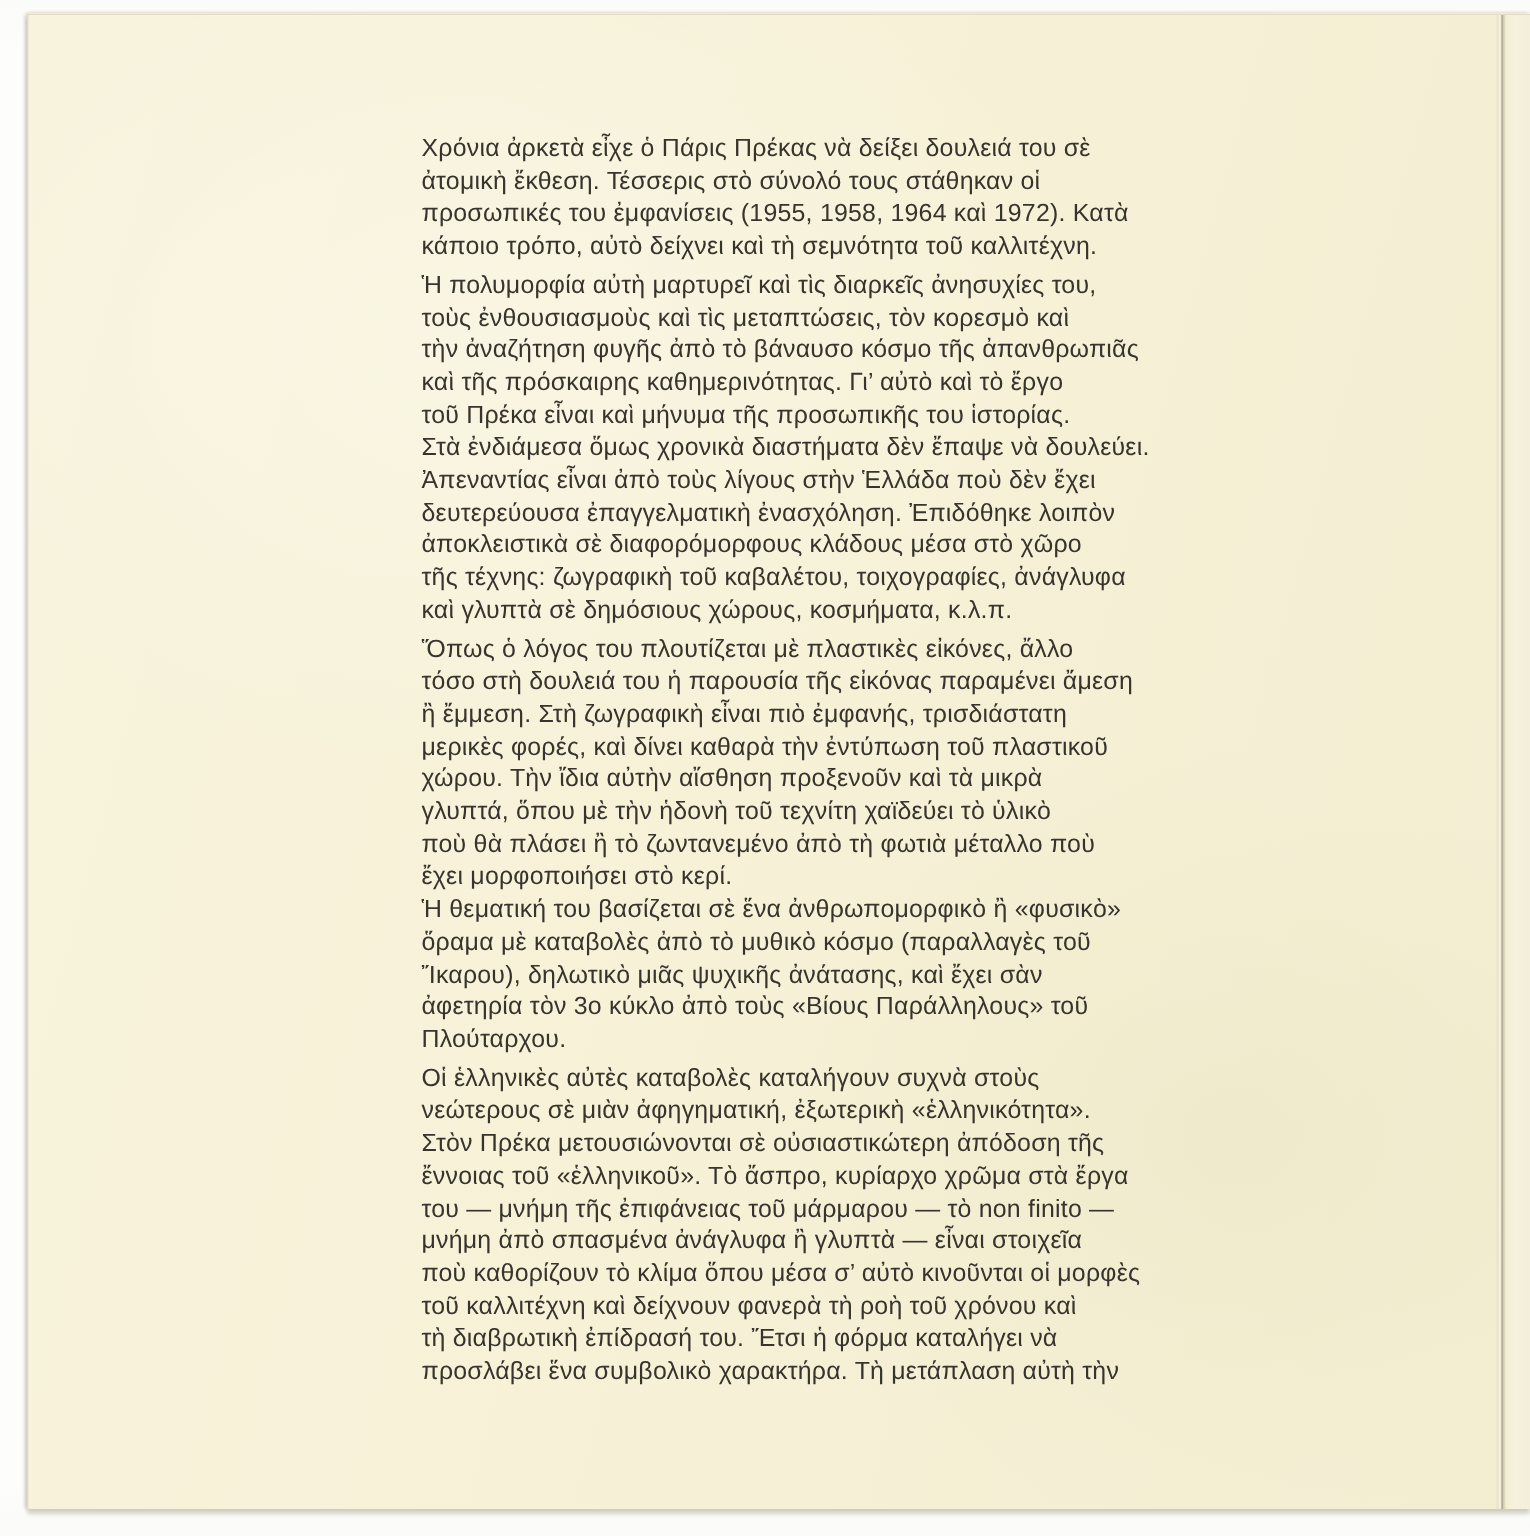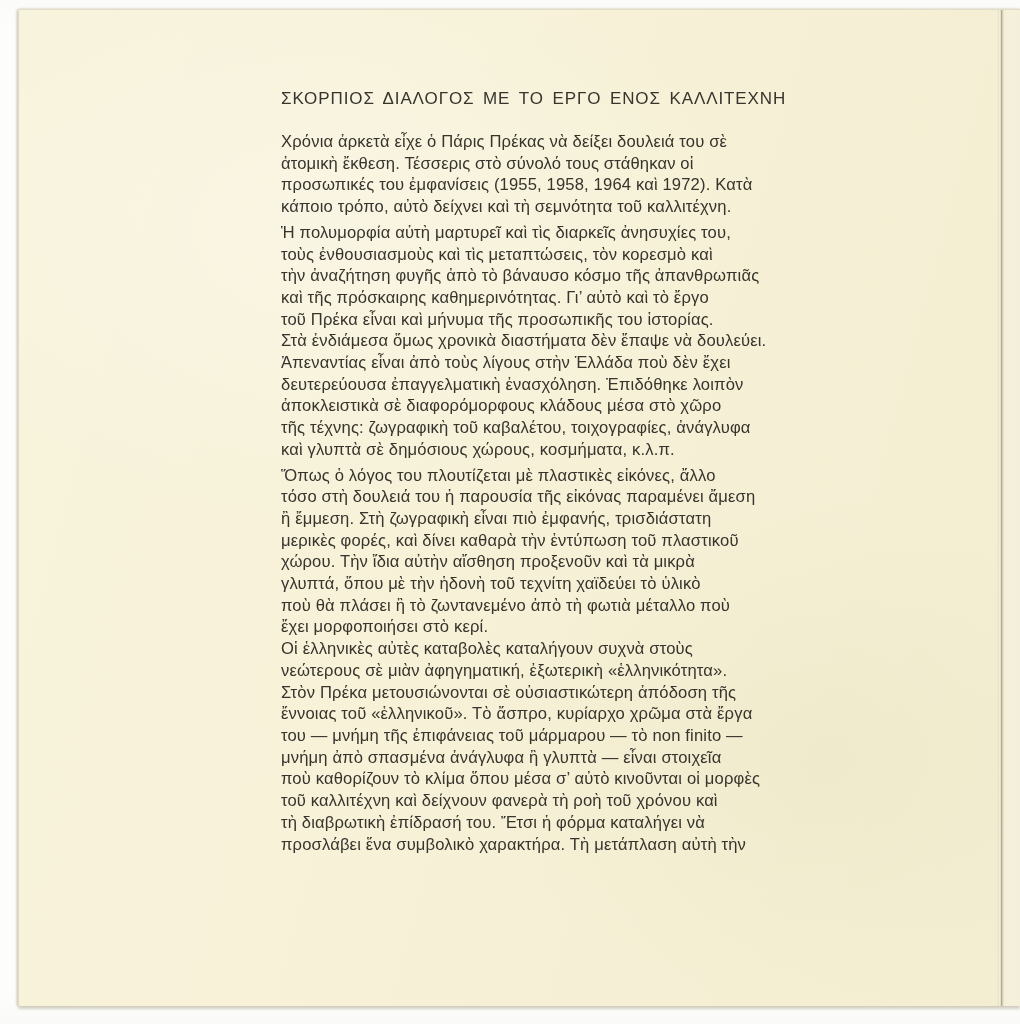--- a/index.html
+++ b/index.html
@@ -73,21 +73,20 @@
   .para.tight { margin-bottom: 0; }
 </style>
 </head>
 <body>
 
 <div class="scan-bg">
   <div class="paper">
     <div class="fold-strip"></div>
     <div class="fold-line"></div>
     <div class="text-col">
-      <div class="title">ΣΚΟΡΠΙΟΣ ΔΙΑΛΟΓΟΣ ΜΕ ΤΟ ΕΡΓΟ ΕΝΟΣ ΚΑΛΛΙΤΕΧΝΗ</div>
       <div class="para">Χρόνια ἀρκετὰ εἶχε ὁ Πάρις Πρέκας νὰ δείξει δουλειά του σὲ
 ἀτομικὴ ἔκθεση. Τέσσερις στὸ σύνολό τους στάθηκαν οἱ
 προσωπικές του ἐμφανίσεις (1955, 1958, 1964 καὶ 1972). Κατὰ
 κάποιο τρόπο, αὐτὸ δείχνει καὶ τὴ σεμνότητα τοῦ καλλιτέχνη.</div>
       <div class="para tight">Ἡ πολυμορφία αὐτὴ μαρτυρεῖ καὶ τὶς διαρκεῖς ἀνησυχίες του,
 τοὺς ἐνθουσιασμοὺς καὶ τὶς μεταπτώσεις, τὸν κορεσμὸ καὶ
 τὴν ἀναζήτηση φυγῆς ἀπὸ τὸ βάναυσο κόσμο τῆς ἀπανθρωπιᾶς
 καὶ τῆς πρόσκαιρης καθημερινότητας. Γι’ αὐτὸ καὶ τὸ ἔργο
 τοῦ Πρέκα εἶναι καὶ μήνυμα τῆς προσωπικῆς του ἱστορίας.</div>
       <div class="para">Στὰ ἐνδιάμεσα ὅμως χρονικὰ διαστήματα δὲν ἔπαψε νὰ δουλεύει.
@@ -97,20 +96,25 @@
 τῆς τέχνης: ζωγραφικὴ τοῦ καβαλέτου, τοιχογραφίες, ἀνάγλυφα
 καὶ γλυπτὰ σὲ δημόσιους χώρους, κοσμήματα, κ.λ.π.</div>
       <div class="para tight">Ὅπως ὁ λόγος του πλουτίζεται μὲ πλαστικὲς εἰκόνες, ἄλλο
 τόσο στὴ δουλειά του ἡ παρουσία τῆς εἰκόνας παραμένει ἄμεση
 ἢ ἔμμεση. Στὴ ζωγραφικὴ εἶναι πιὸ ἐμφανής, τρισδιάστατη
 μερικὲς φορές, καὶ δίνει καθαρὰ τὴν ἐντύπωση τοῦ πλαστικοῦ
 χώρου. Τὴν ἴδια αὐτὴν αἴσθηση προξενοῦν καὶ τὰ μικρὰ
 γλυπτά, ὅπου μὲ τὴν ἡδονὴ τοῦ τεχνίτη χαϊδεύει τὸ ὑλικὸ
 ποὺ θὰ πλάσει ἢ τὸ ζωντανεμένο ἀπὸ τὴ φωτιὰ μέταλλο ποὺ
 ἔχει μορφοποιήσει στὸ κερί.</div>
+      <div class="para">Ἡ θεματική του βασίζεται σὲ ἕνα ἀνθρωπομορφικὸ ἢ «φυσικὸ»
+ὅραμα μὲ καταβολὲς ἀπὸ τὸ μυθικὸ κόσμο (παραλλαγὲς τοῦ
+Ἴκαρου), δηλωτικὸ μιᾶς ψυχικῆς ἀνάτασης, καὶ ἔχει σὰν
+ἀφετηρία τὸν 3ο κύκλο ἀπὸ τοὺς «Βίους Παράλληλους» τοῦ
+Πλούταρχου.</div>
       <div class="para">Οἱ ἑλληνικὲς αὐτὲς καταβολὲς καταλήγουν συχνὰ στοὺς
 νεώτερους σὲ μιὰν ἀφηγηματική, ἐξωτερικὴ «ἑλληνικότητα».
 Στὸν Πρέκα μετουσιώνονται σὲ οὐσιαστικώτερη ἀπόδοση τῆς
 ἔννοιας τοῦ «ἑλληνικοῦ». Τὸ ἄσπρο, κυρίαρχο χρῶμα στὰ ἔργα
 του — μνήμη τῆς ἐπιφάνειας τοῦ μάρμαρου — τὸ non finito —
 μνήμη ἀπὸ σπασμένα ἀνάγλυφα ἢ γλυπτὰ — εἶναι στοιχεῖα
 ποὺ καθορίζουν τὸ κλίμα ὅπου μέσα σ’ αὐτὸ κινοῦνται οἱ μορφὲς
 τοῦ καλλιτέχνη καὶ δείχνουν φανερὰ τὴ ροὴ τοῦ χρόνου καὶ
 τὴ διαβρωτικὴ ἐπίδρασή του. Ἔτσι ἡ φόρμα καταλήγει νὰ
 προσλάβει ἕνα συμβολικὸ χαρακτήρα. Τὴ μετάπλαση αὐτὴ τὴν</div>

